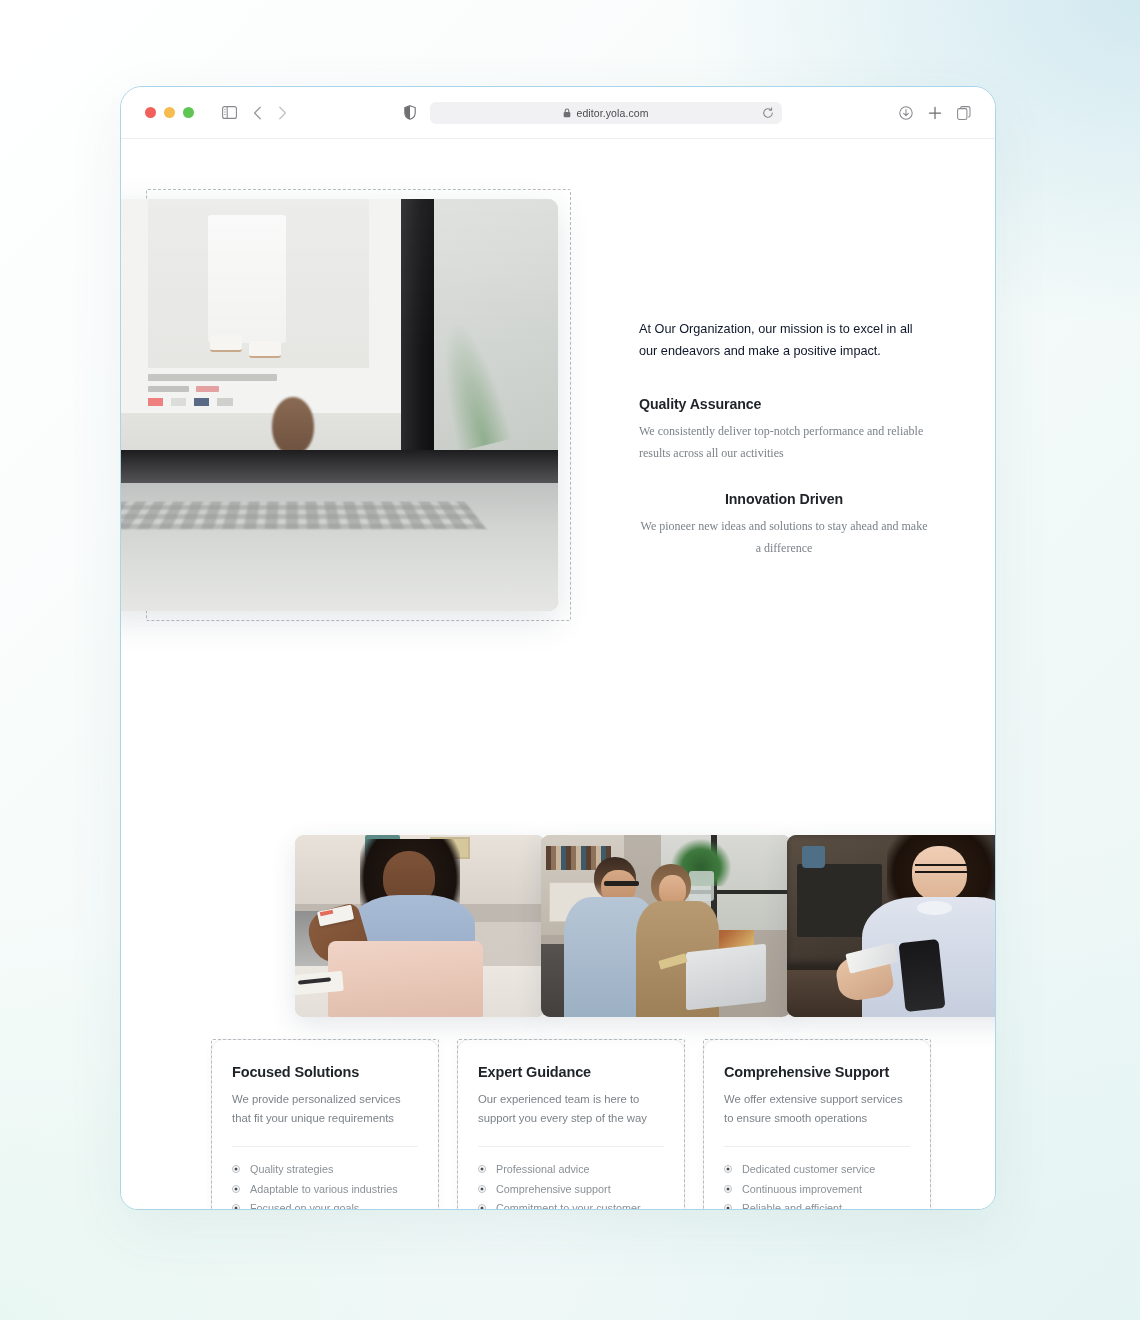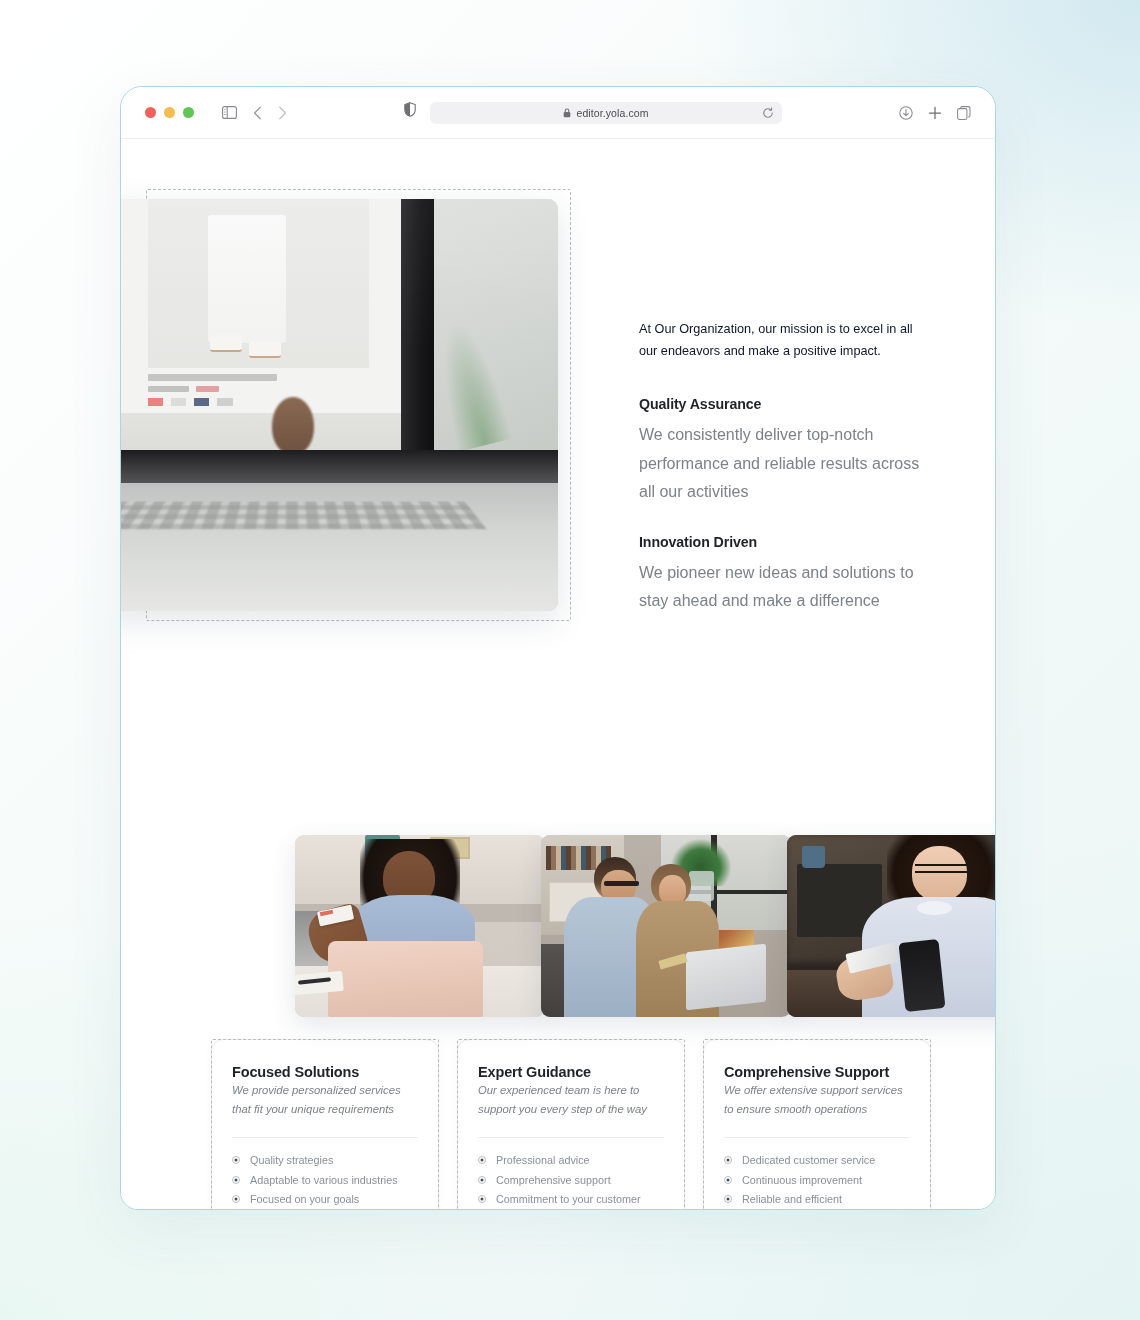--- a/index.html
+++ b/index.html
@@ -37,21 +37,21 @@
   }
   .lights { display: flex; gap: 8px; align-items: center; }
   .light { width: 11px; height: 11px; border-radius: 50%; }
   .l-red { background: #f1605a; }
   .l-yellow { background: #f5bd4f; }
   .l-green { background: #61c554; }
 
   .tb-icons-left { display: flex; align-items: center; gap: 16px; margin-left: 28px; }
   .ico { color: #86868b; display: inline-flex; align-items: center; justify-content: center; }
 
-  .urlwrap { flex: 1; display: flex; align-items: flex-start; justify-content: center; gap: 14px; margin: 0 10px; }
+  .urlwrap { flex: 1; display: flex; align-items: center; justify-content: center; gap: 14px; margin: 0 10px; }
   .shield { color: #6e6e73; }
   .urlbar {
     position: relative;
     width: 352px; height: 22px;
     background: #f1f1f3;
     border-radius: 6px;
     display: flex; align-items: center; justify-content: center;
     gap: 5px;
   }
   .urlbar .url-text {
@@ -150,22 +150,22 @@
   .hero-text { position: absolute; left: 518px; top: 155px; width: 290px; }
   .hero-h1 {
     font-size: 24.5px; line-height: 1.28; font-weight: 700; color: #1f2328;
     letter-spacing: -0.3px;
   }
   .hero-sub {
     margin-top: 24px; font-size: 12.7px; line-height: 1.75; color: #0f172a;
   }
   .feat { margin-top: 34px; }
   .feat-title { font-size: 14.2px; font-weight: 700; color: #1f2328; letter-spacing: -0.1px; }
-  .feat-body { margin-top: 9px; font-size: 16px; line-height: 1.78; color: #7c8288; }
-  .feat2 { margin-top: 27px; }
+  .feat-body { margin-top: 9px; font-size: 12px; line-height: 1.78; color: #7c8288; font-family: Liberation Serif, serif; }
+  .feat2 { margin-top: 27px; text-align: center; }
 
   
   .cards { position: absolute; left: 52px; top: 770px; width: 772px; }
   .card {
     position: absolute;
     top: 130px;
     width: 228px; height: 257px;
     background: #ffffff;
     border: 1px solid #ebecee;
     border-radius: 12px;
@@ -191,21 +191,21 @@
     border-radius: 9px;
     overflow: hidden;
     box-shadow: 0 8px 26px rgba(40,60,80,0.12);
   }
   .card-img.i1 { left: 122px; width: 250px; }
   .card-img.i2 { left: 368px; width: 250px; }
   .card-img.i3 { left: 614px; width: 250px; }
 
   .card-inner { padding: 24px 20px 0 20px; }
   .card-title { font-size: 14.5px; font-weight: 700; color: #1f2328; letter-spacing: -0.15px; }
-  .card-desc { margin-top: 1px; font-size: 11.3px; line-height: 1.72; color: #7c8288; font-style: italic; }
+  .card-desc { margin-top: 10px; font-size: 11.3px; line-height: 1.72; color: #7c8288; }
   .card-sep { margin: 17px 0 0 0; height: 1px; background: #ededef; }
   .bullets { margin-top: 13px; list-style: none; }
   .bullets li {
     display: flex; align-items: center; gap: 10px;
     font-size: 10.8px; color: #8a9096; padding: 3.6px 0;
   }
   .bullet-dot {
     flex: 0 0 auto; width: 8px; height: 8px; border-radius: 50%;
     border: 1px solid #b9bdc2; position: relative; background: #fff;
   }

